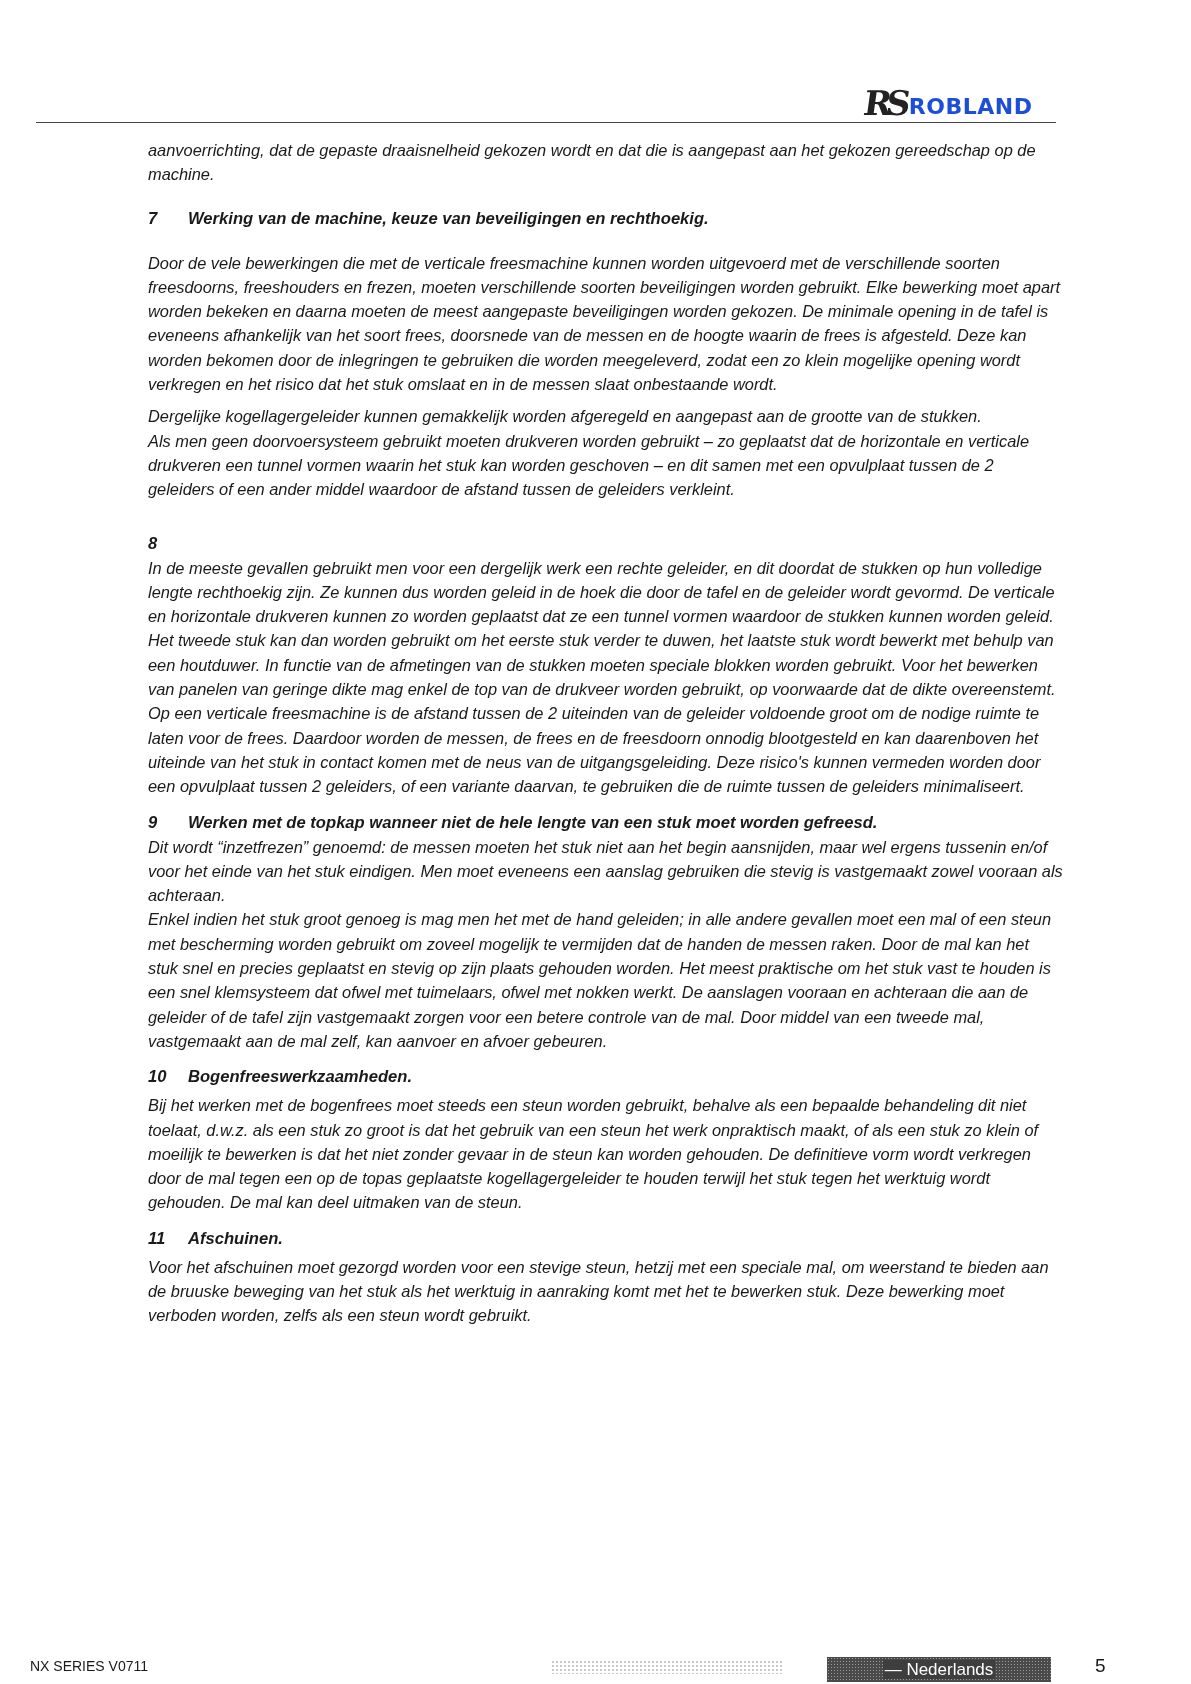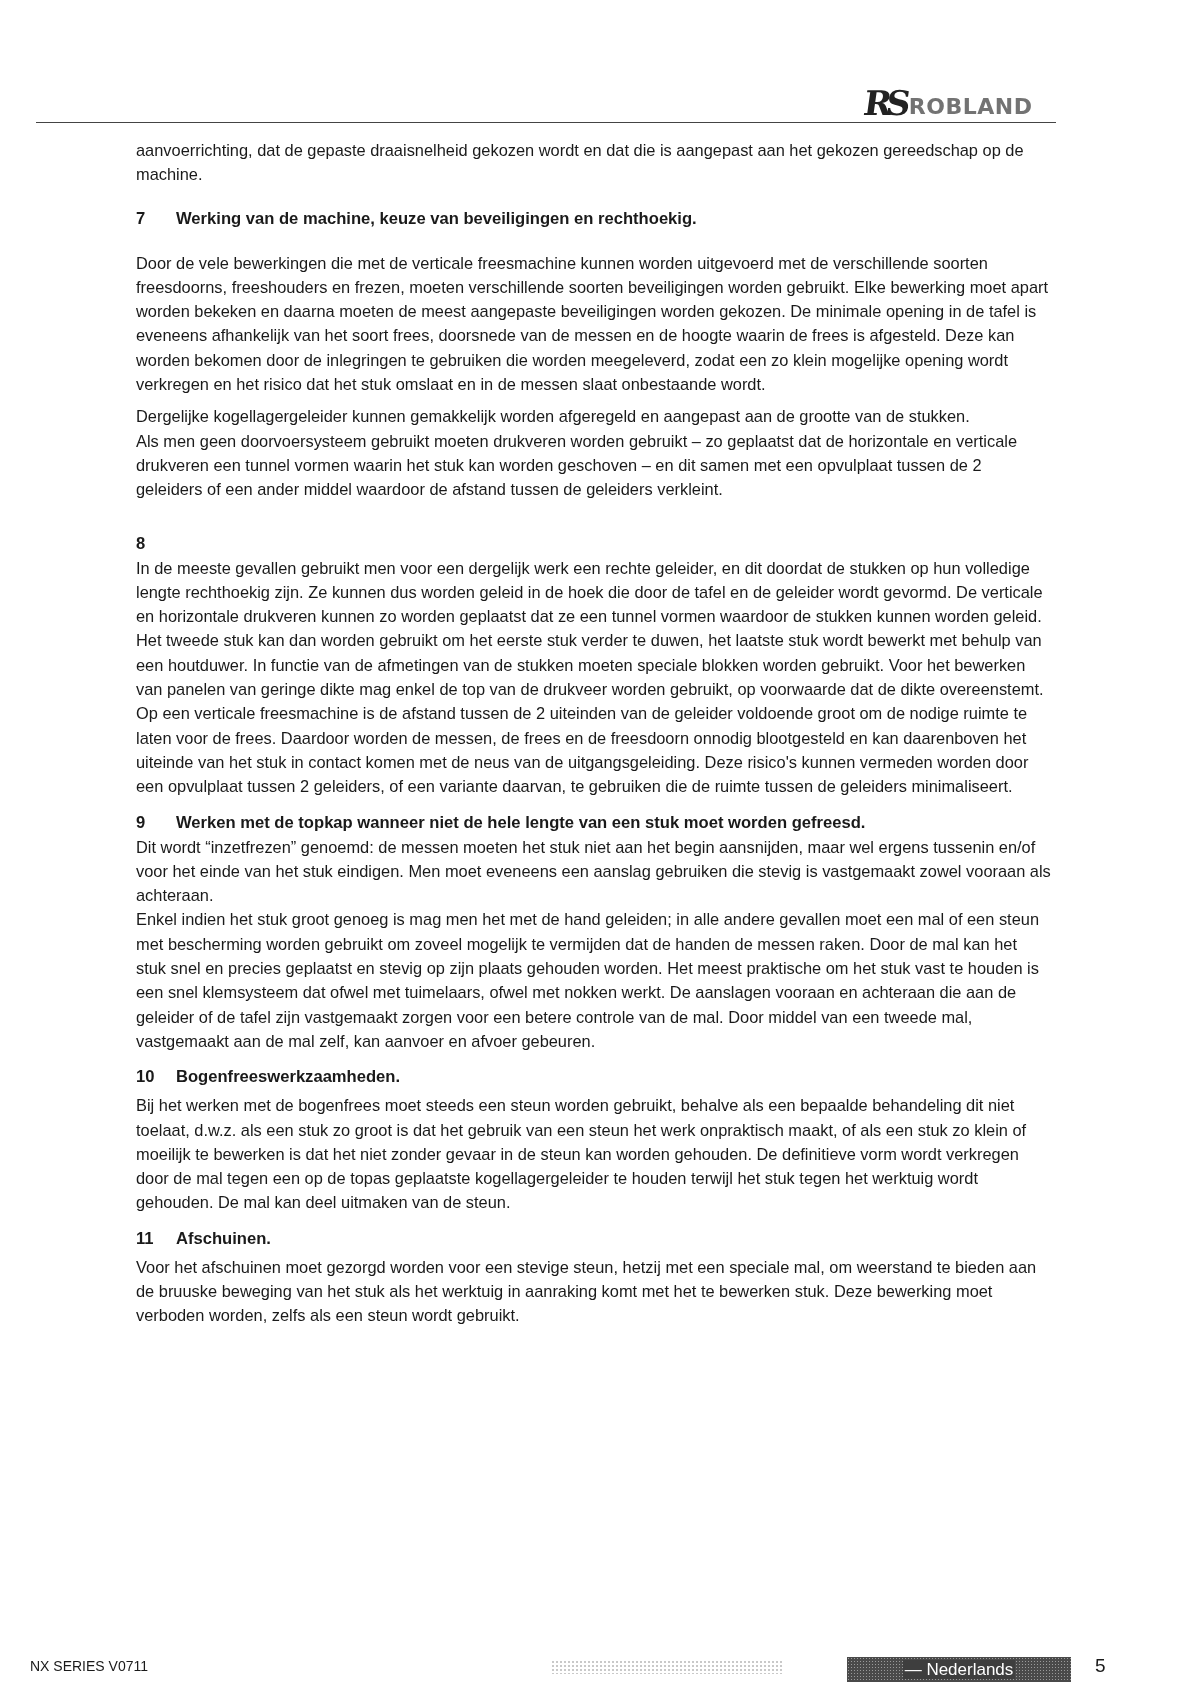--- a/index.html
+++ b/index.html
@@ -14,45 +14,45 @@
     .logo {
       position: absolute; left: 864px; top: 80px; height: 40px;
       display: flex; align-items: flex-end; gap: 4px;
     }
     .logo-mark {
       font-family: "DejaVu Serif", serif; font-weight: bold; font-size: 34px;
       line-height: 34px; color: #222; letter-spacing: -6px; transform: skewX(-8deg);
     }
     .logo-text {
       font-family: "DejaVu Sans", sans-serif; font-weight: bold; font-size: 22px;
-      line-height: 26px; color: #737373; letter-spacing: 0.5px;
+      line-height: 26px; color: #1d4ed8; letter-spacing: 0.5px;
     }
     .content {
-      position: absolute; left: 136px; top: 138px; width: 915px;
-      font-size: 16.4px; line-height: 24.3px;
+      position: absolute; left: 148px; top: 138px; width: 915px;
+      font-size: 16.4px; line-height: 24.3px; font-style: italic;
     }
     .content p { margin: 0; }
     .content .gap { height: 12px; }
     .content .gap-s { height: 8px; }
     .section-heading {
       font-weight: bold; font-size: 16.6px; line-height: 24px; display: flex;
       margin: 0;
     }
     .section-heading .num { width: 40px; flex: 0 0 40px; }
     .footer-series {
       position: absolute; left: 30px; top: 1658px; font-size: 14px;
     }
     .footer-series b { font-weight: normal; }
     .footer-dots {
       position: absolute; left: 551px; top: 1660px; width: 232px; height: 14px;
       background-image: radial-gradient(#bbb 0.8px, transparent 0.9px);
       background-size: 4px 4px; opacity: 0.8;
     }
     .footer-lang {
-      position: absolute; left: 847px; top: 1657px; width: 224px; height: 25px;
+      position: absolute; left: 827px; top: 1657px; width: 224px; height: 25px;
       background: #4a4a4a;
       background-image: radial-gradient(#9a9a9a 0.8px, transparent 1px);
       background-size: 3px 3px;
       color: #fff; font-size: 17px; line-height: 25px; text-align: center;
     }
     .footer-lang span { background: #3e3e3e; padding: 0 2px; }
     .footer-page {
       position: absolute; left: 1095px; top: 1655px; font-size: 19px;
     }
   </style>

